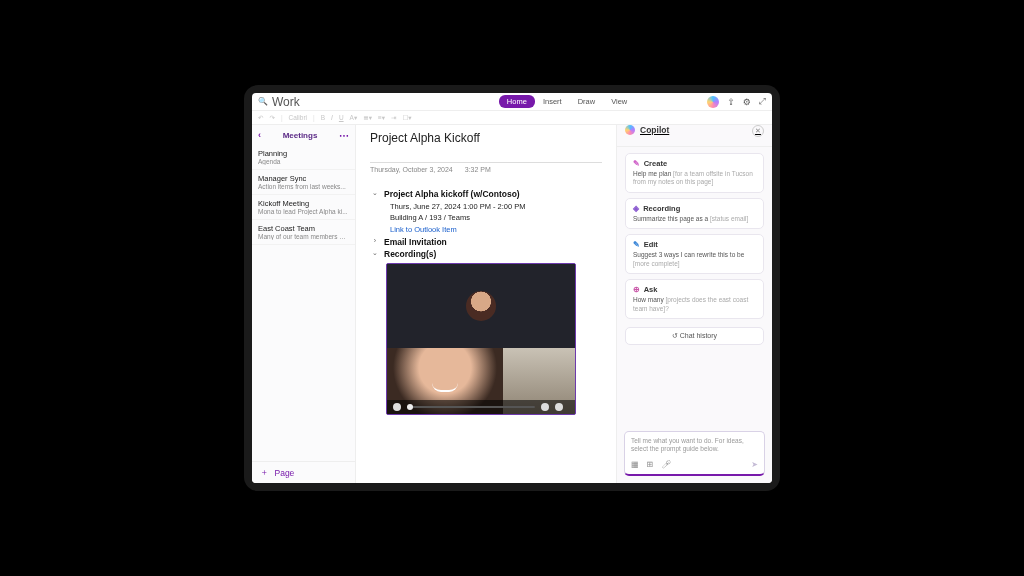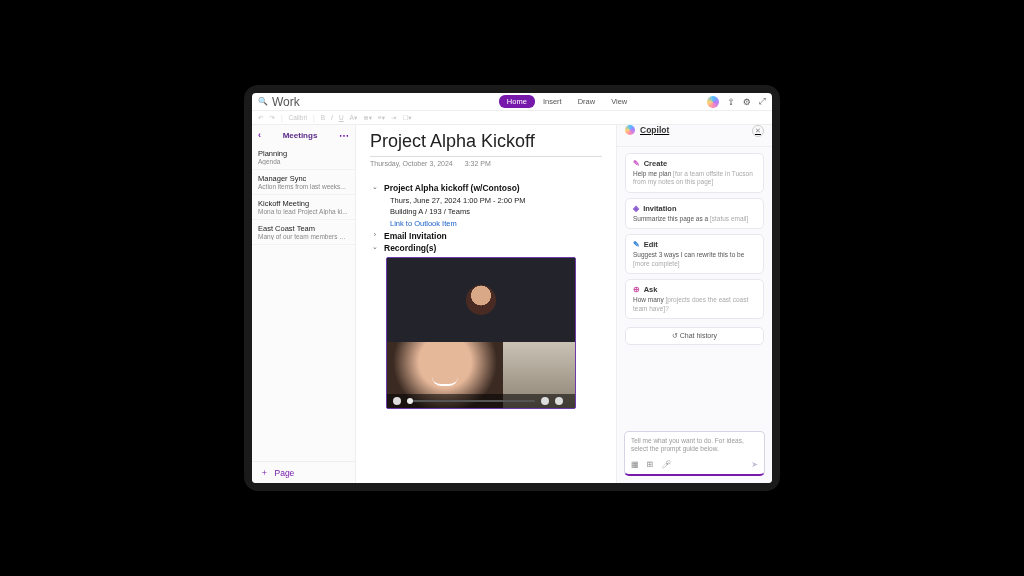--- a/index.html
+++ b/index.html
@@ -108,22 +108,22 @@
   }
   .addpage {
     height: 22px; display:flex; align-items:center;
     padding: 0 8px; gap:6px;
     font-size:8.5px; color:#7719aa; cursor:pointer;
     border-top:1px solid #eee;
   }
   
   .content { flex:1; padding: 6px 14px; overflow:hidden; position:relative; }
   .content h1 {
-    font-size: 18px; font-weight:400; color:#222;
-    border-bottom:1px solid #ddd; padding-bottom:4px;
+    font-size: 12px; font-weight:400; color:#222;
+    border-bottom:1px solid #ddd; padding-bottom:17px;
   }
   .dt { font-size:7px; color:#888; margin-top:3px; display:flex; gap:12px; }
   .section { margin-top:16px; font-size:8.5px; }
   .row { display:flex; align-items:flex-start; gap:4px; margin:2px 0; }
   .chev { font-size:7px; color:#666; width:10px; text-align:center; }
   .sectitle { font-weight:700; color:#111; }
   .indent { padding-left: 20px; font-size:7.5px; color:#222; line-height:1.5; }
   .indent a { color:#1a5fcc; cursor:pointer; }
   .rec {
     margin-top:4px; margin-left:16px;
@@ -320,21 +320,21 @@
           <div class="card">
             <div class="ct">
                 <span class="ic" style="color:#d063c9">✎</span>
                 <span>Create</span>
               </div>
             <div class="cb"><span>Help me plan </span><span class="hint">[for a team offsite in Tucson from my notes on this page]</span></div>
           </div>
           <div class="card">
             <div class="ct">
                 <span class="ic" style="color:#8a5ad0">◈</span>
-                <span>Invitation</span>
+                <span>Recording</span>
               </div>
             <div class="cb"><span>Summarize this page as a </span><span class="hint">[status email]</span></div>
           </div>
           <div class="card">
             <div class="ct">
                 <span class="ic" style="color:#3a86d8">✎</span>
                 <span>Edit</span>
               </div>
             <div class="cb"><span>Suggest 3 ways I can rewrite this to be </span><span class="hint">[more complete]</span></div>
           </div>

